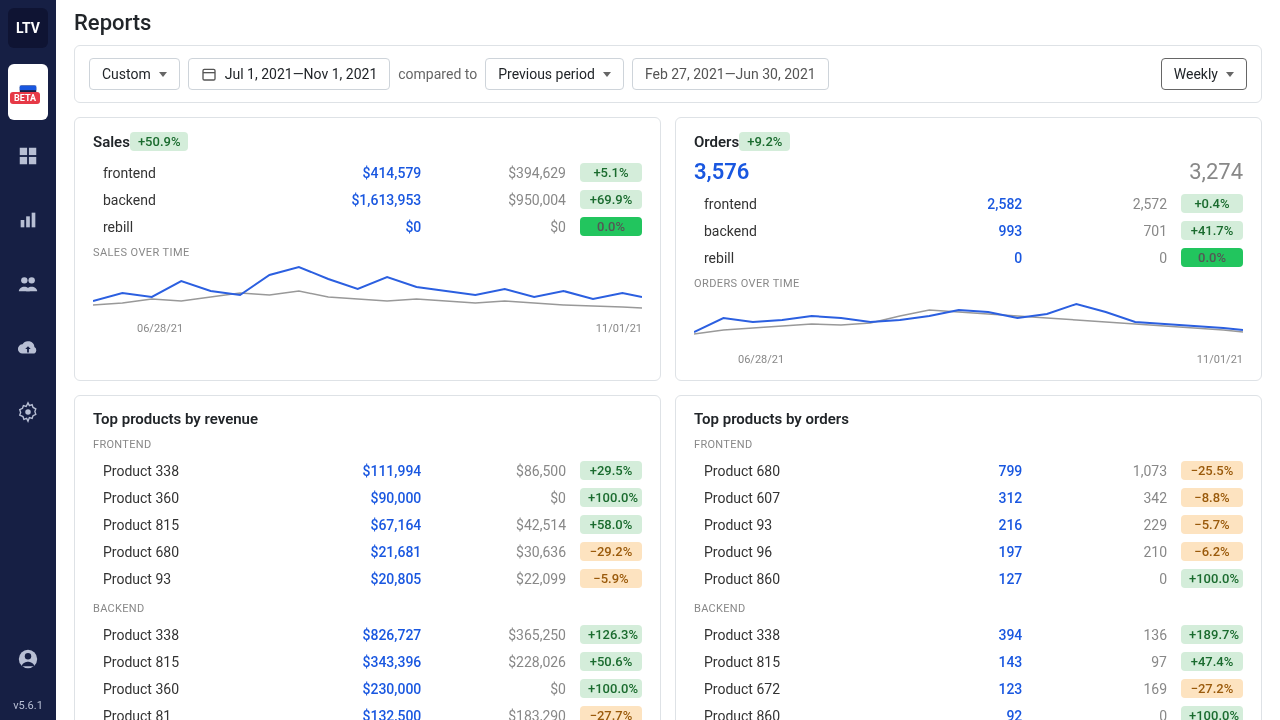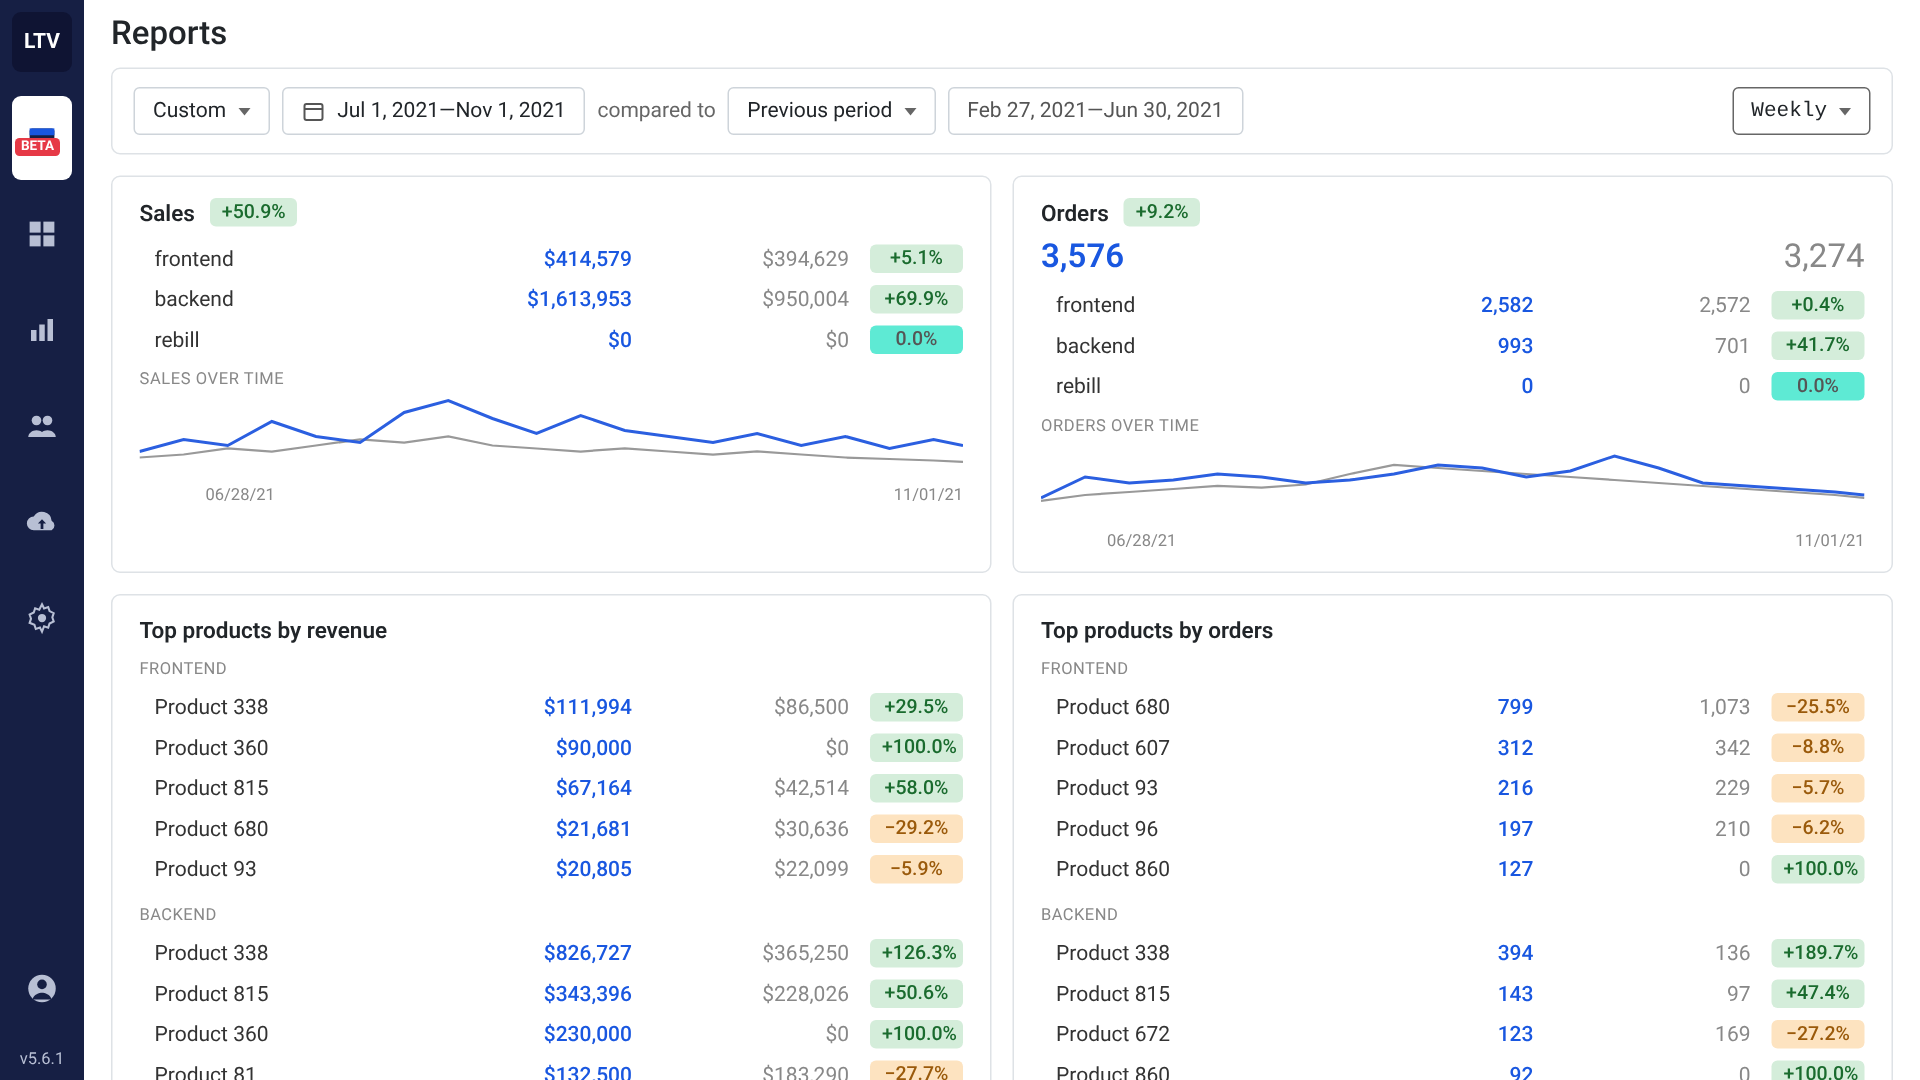--- a/index.html
+++ b/index.html
@@ -10,32 +10,32 @@
 .nav-item { width: 40px; height: 56px; display: flex; align-items: center; justify-content: center; color: #b8bfd4; margin-bottom: 8px; border-radius: 6px; cursor: pointer; position: relative; }
 .nav-item.active { background: #fff; color: #161f44; }
 .nav-item svg { width: 22px; height: 22px; }
 .beta { position: absolute; top: 28px; left: 2px; background: #e63946; color: #fff; font-size: 9px; font-weight: 700; padding: 1px 4px; border-radius: 3px; }
 .sidebar-bottom { margin-top: auto; display:flex; flex-direction:column; align-items:center; padding-bottom:8px;}
 .version { color: #b8bfd4; font-size: 11px; margin-top: 4px; }
 .main { flex: 1; padding: 10px 18px 0 18px; overflow-y: auto; background:#fff; }
 .page-title { font-size: 22px; font-weight: 500; margin-bottom: 10px; }
 .toolbar { display: flex; align-items: center; gap: 8px; border:1px solid #dee2e6; border-radius:6px; padding:12px 14px; margin-bottom:14px; }
 .dd { border: 1px solid #ced4da; border-radius: 4px; padding: 7px 12px; display: flex; align-items: center; gap: 8px; cursor: pointer; background:#fff; font-size:14px;text-align:center;}
-.dd.dark { border:1px solid #666;font-family:Liberation Mono, monospace; }
+.dd.dark { border:1px solid #666; }
 .comp-text { color: #666; font-size: 14px; }
 .range-static { padding: 7px 12px; border:1px solid #ced4da; border-radius:4px; background:#fff; color:#555;}
 .spacer { flex: 1; }
 .cards { display: grid; grid-template-columns: 1fr 1fr; gap: 14px; }
 .card { border: 1px solid #dee2e6; border-radius: 6px; padding: 14px 18px; background:#fff; }
-.card-head { display: flex; align-items: center; gap: 10px; margin-bottom: 8px; }
+.card-head { display: flex; align-items: center; margin-bottom: 8px; }
 .card-title { font-weight: 600; font-size: 15px; }
 .badge { border-radius: 4px; padding: 2px 8px; font-size: 13px; font-weight: 500; }
 .badge.green { background: #d4edda; color: #1a6b2e; }
 .badge.orange { background: #fde3c0; color: #9a5a0b; }
-.badge.gray { background: #5eead4; color: #555; }
+.badge.gray { background: #22c55e; color: #555; }
 .bignums { display: flex; justify-content: space-between; align-items: baseline; margin-bottom: 6px; }
 .bignum { font-size: 22px; font-weight: 600; color: #1957e0; }
 .bignum.gray { color: #888; font-weight:400; }
 .rows { margin-bottom: 6px; }
 .row { display: flex; align-items: center; padding: 4px 0 4px 10px; font-size: 14px; }
 .row .label { flex: 1.2; color: #333; }
 .row .v1 { flex: 1; text-align: right; color: #1957e0; font-weight:500;}
 .row .v2 { flex: 1; text-align: right; color: #888; }
 .row .chg { width: 62px; text-align: center; margin-left: 14px; }
 .subhead { font-size: 11px; color: #888; letter-spacing: 0.4px; margin: 6px 0 2px 0; }

